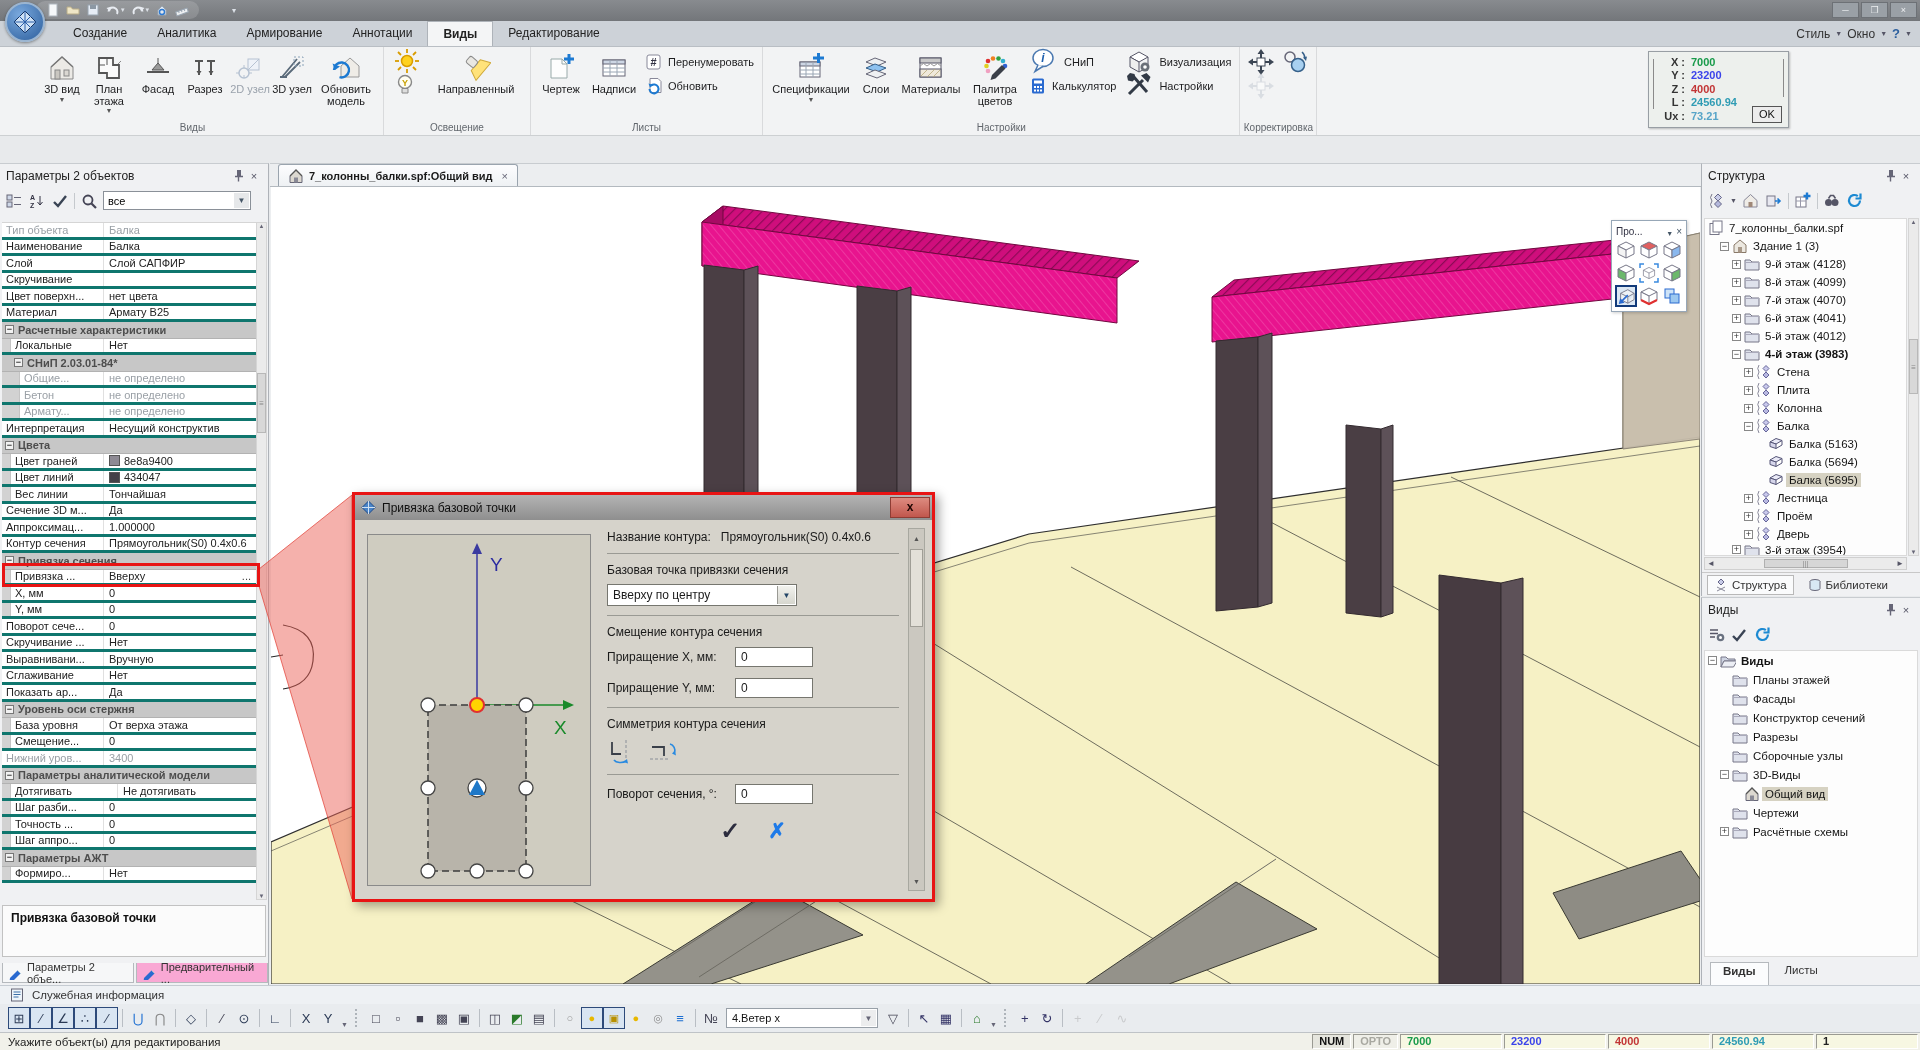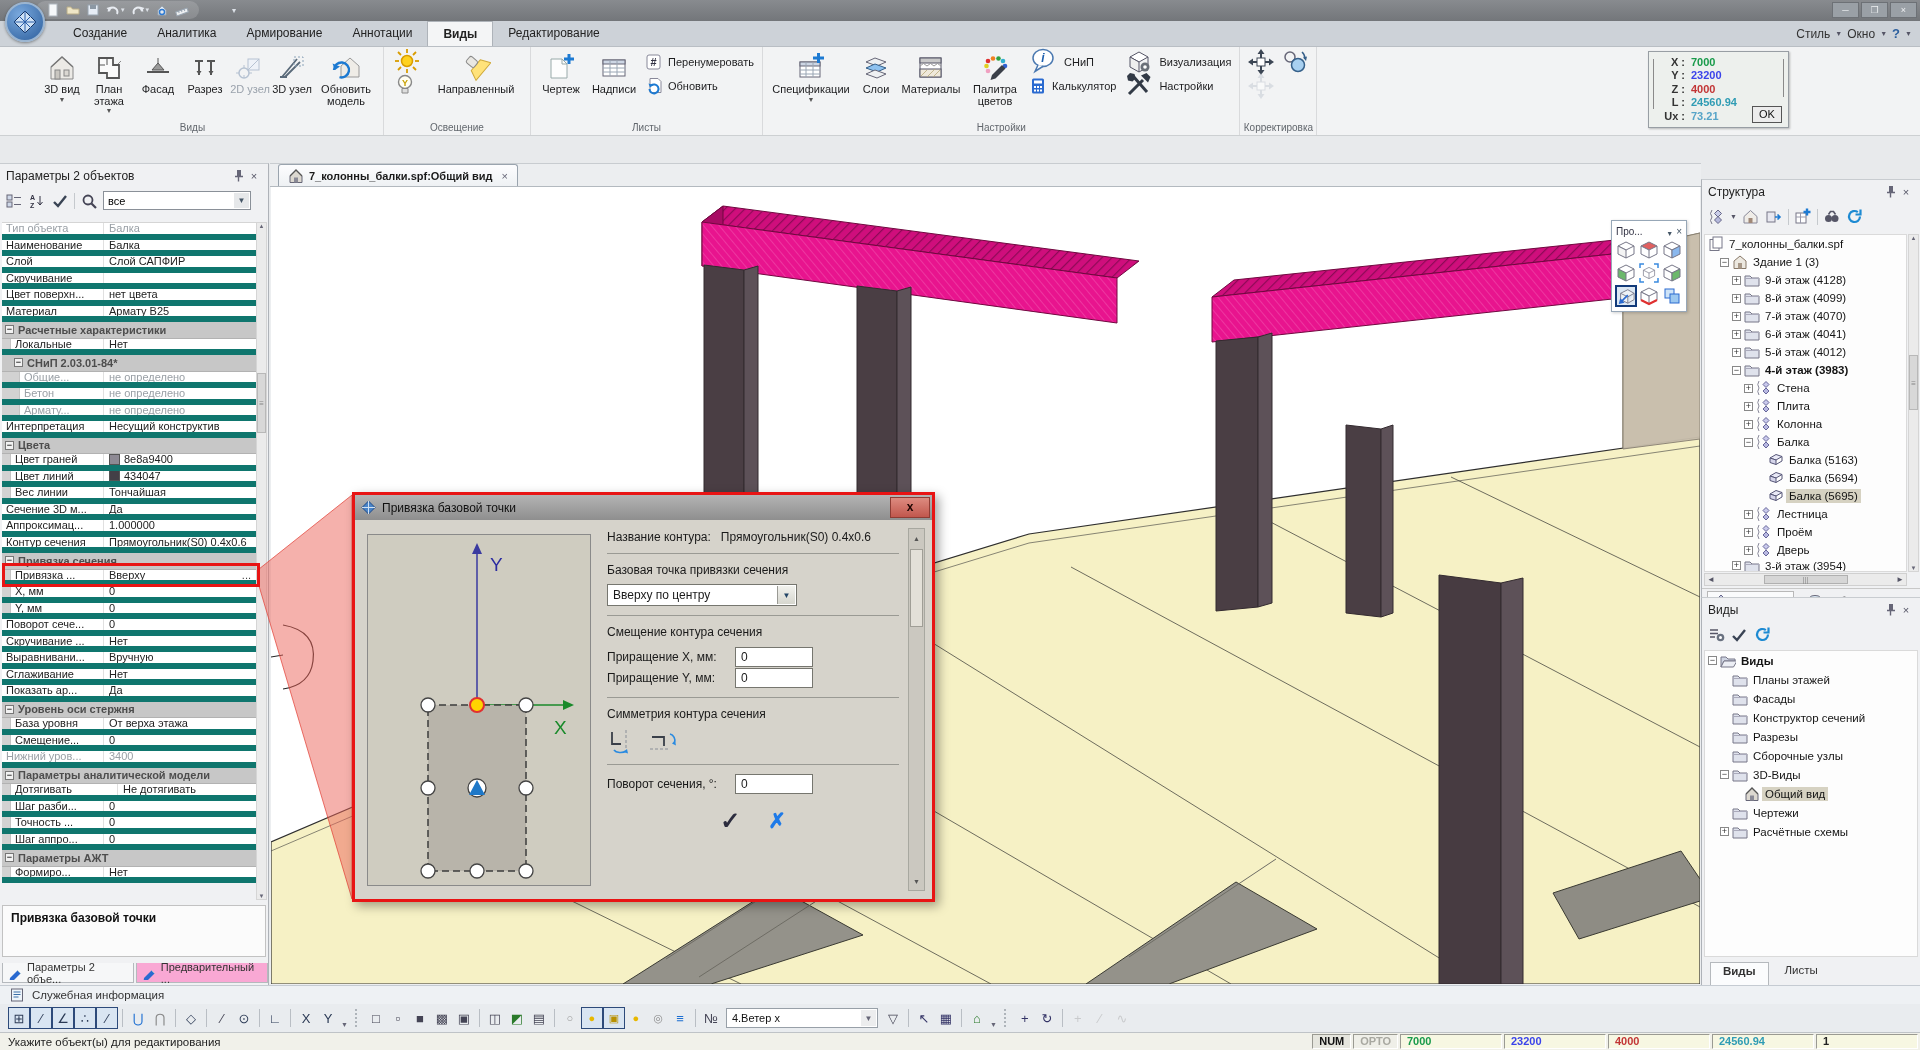--- a/index.html
+++ b/index.html
@@ -48,21 +48,21 @@
 .lpanel{position:absolute;left:0;top:163px;width:269px;height:822px;background:#f0f1f3;border-top:1px solid #c8ccd0;border-right:1px solid #aeb2b8}
 .ptitle{height:23px;display:flex;align-items:center;padding:0 6px;font-size:12px;color:#222}
 .ptitle .sp{flex:1}
 .pticon{width:16px;height:14px;display:flex;align-items:center;justify-content:center;color:#556;font-size:11px}
 .ptools{height:27px;display:flex;align-items:center;gap:5px;padding:0 5px}
 .tbicon{width:18px;height:18px;display:flex;align-items:center;justify-content:center}
 .vsep{width:1px;height:16px;background:#c5c9cd}
 .combo{flex:1;height:19px;background:#fff;border:1px solid #8a9098;display:flex;align-items:center;font-size:11px;padding-left:4px;position:relative;margin-right:12px}
 .combo .cdd{position:absolute;right:1px;top:1px;bottom:1px;width:15px;background:#e6e8ea;display:flex;align-items:center;justify-content:center;font-size:8px;color:#456}
 .props{position:absolute;left:2px;top:58px;width:254px;background:#fff;border-top:1px solid #d5d5d5}
-.prow{display:flex;height:16.5px;border-bottom:6px solid #0f766e;background:#fff;font-size:11px;align-items:stretch}
+.prow{display:flex;height:16.5px;border-bottom:3px solid #0f766e;background:#fff;font-size:11px;align-items:stretch}
 .pgut{background:#d2d2d2;flex:0 0 auto;border-right:1px solid #c4c4c4}
 .plab{flex:0 0 auto;padding-left:4px;color:#222;overflow:hidden;white-space:nowrap;border-right:1px solid #e0e0e0;display:flex;align-items:center}
 .pval{flex:1;display:flex;align-items:center;padding-left:5px;overflow:hidden;white-space:nowrap;color:#222}
 .gray{color:#9aa0a6}
 .swatch{width:11px;height:11px;border:1px solid #555;margin-right:4px;flex:0 0 auto}
 .pdots{margin-left:auto;padding-right:5px;color:#444}
 .pgrouprow{display:flex;height:16.5px;background:#c7c7c7;border-bottom:1px solid #b2b2b2;align-items:center;font-size:11px;font-weight:bold;color:#4d4d4d}
 .pgexp{width:9px;height:9px;border:1px solid #777;background:#f2f2f2;font-size:9px;line-height:7px;text-align:center;margin:0 4px 0 3px;color:#333;flex:0 0 auto}
 .pvscroll{position:absolute;right:1px;top:58px;width:11px;height:678px;background:#ebebeb;border:1px solid #d5d5d5;font-size:6px;color:#667;text-align:center}
 .pvthumb{position:absolute;left:0;right:0;top:150px;height:60px;background:#d8d8d8;border:1px solid #b8b8b8;line-height:60px;font-size:8px;color:#888}
@@ -1053,21 +1053,21 @@
             <svg width="20" height="20" viewBox="0 0 20 20">
               <rect x="3" y="3" width="9" height="9" fill="#cfe4f8" stroke="#2a6ad0"></rect>
               <rect x="8" y="8" width="9" height="9" fill="#9cc8f0" stroke="#2a6ad0"></rect>
             </svg>
           </div>
         </div>
     </div>
   </div>
 </div>
 
-<div class="rpanel" style="top:179px;height:433px">
+<div class="rpanel" style="top:163px;height:433px">
   <div class="ptitle">
     <span>Структура</span>
     <span class="sp"></span>
     <span class="pticon">
         <span>
           <svg width="13" height="13" viewBox="0 0 13 13">
             <rect x="5" y="1" width="4" height="6" fill="#667"></rect>
             <path d="M3 7.5 h8 M6.5 7.5 v5" stroke="#667" stroke-width="1.4"></path>
           </svg>
         </span>
@@ -1696,21 +1696,21 @@
       <div class="dselect">
         <span>Вверху по центру</span>
         <span class="dsarrow">▼</span>
       </div>
       <div class="dhr"></div>
       <div class="dlabel">Смещение контура сечения</div>
       <div class="drow" style="margin-top:8px">
         <span style="width:118px">Приращение X, мм:</span>
         <span class="dinput">0</span>
       </div>
-      <div class="drow" style="margin-top:1px">
+      <div class="drow" style="margin-top:11px">
         <span style="width:118px">Приращение Y, мм:</span>
         <span class="dinput">0</span>
       </div>
       <div class="dhr"></div>
       <div class="dlabel">Симметрия контура сечения</div>
       <div class="symrow">
         <button class="symbtn"><span><svg width="30" height="26" viewBox="0 0 30 26">
                 <path d="M5 3 v12 h9" fill="none" stroke="#3a3f49" stroke-width="1.8"></path>
                 <path d="M19 1 v18" stroke="#8a8f98" stroke-width="1" stroke-dasharray="3 2"></path>
                 <path d="M7 21 a7 4 0 0 0 12 1" fill="none" stroke="#2a8ae0" stroke-width="1.6"></path>

